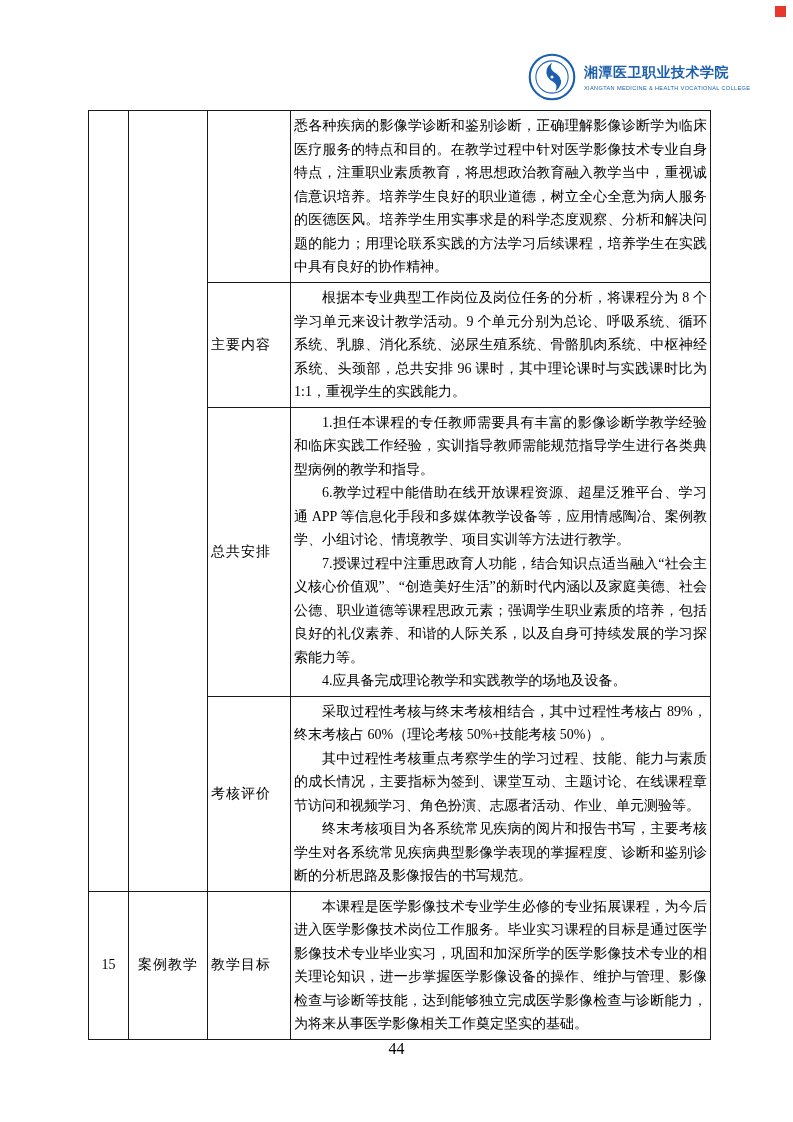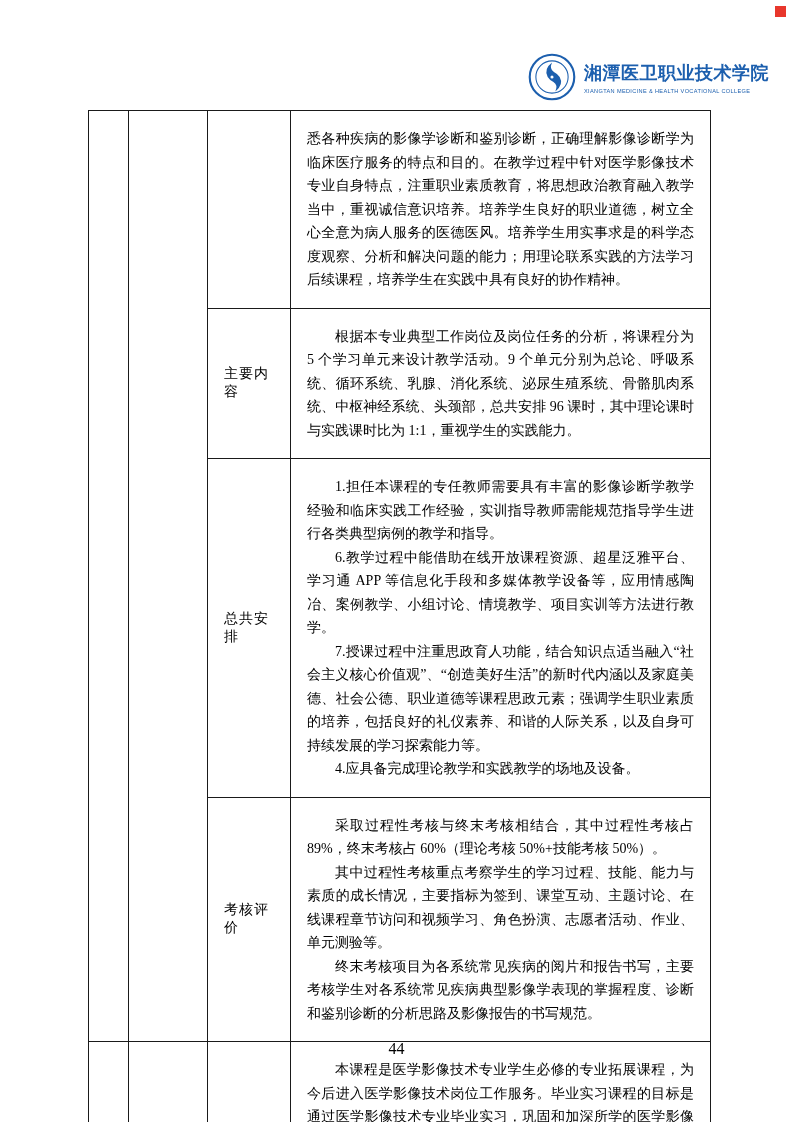--- a/index.html
+++ b/index.html
@@ -18,37 +18,37 @@
     width: 11px; height: 11px; background: #e8372c;
   }
 
   .logo {
     position: absolute; left: 528px; top: 53px;
     display: flex; align-items: center; gap: 8px;
   }
   .emblem { width: 48px; height: 48px; flex: 0 0 auto; }
   .logo-text { display: flex; flex-direction: column; justify-content: center; }
   .logo-zh {
-    color: #1c5fae; font-size: 18px; font-weight: bold;
+    color: #1c5fae; font-size: 14px; font-weight: bold;
     letter-spacing: 0.5px; white-space: nowrap;
     font-family: "Liberation Serif", "DejaVu Serif", serif;
   }
   .logo-en {
     color: #1c5fae; font-size: 5.6px; letter-spacing: 0.35px;
     white-space: nowrap; margin-top: 3px;
     font-family: "Liberation Sans", "DejaVu Sans", sans-serif;
   }
 
   table.doc {
     position: absolute; left: 88px; top: 110px;
     width: 622px; border-collapse: collapse; table-layout: fixed;
   }
   table.doc td {
     border: 1px solid #1a1a1a;
-    font-size: 14px; padding: 16px;
+    font-size: 14px; padding: 3px;
     vertical-align: middle;
     margin-left: 16px;
   }
   .cell-index  { text-align: center; }
   .cell-course { text-align: center; letter-spacing: 1px; }
   .cell-label  { letter-spacing: 1px; }
   .cell-content {
     vertical-align: top;
     padding: 2px 7px;
   }
@@ -98,21 +98,21 @@
         <td class="cell-course" rowspan="4"></td>
         <td class="cell-label"></td>
         <td class="cell-content">
           <p>悉各种疾病的影像学诊断和鉴别诊断，正确理解影像诊断学为临床医疗服务的特点和目的。在教学过程中针对医学影像技术专业自身特点，注重职业素质教育，将思想政治教育融入教学当中，重视诚信意识培养。培养学生良好的职业道德，树立全心全意为病人服务的医德医风。培养学生用实事求是的科学态度观察、分析和解决问题的能力；用理论联系实践的方法学习后续课程，培养学生在实践中具有良好的协作精神。</p>
         </td>
       </tr>
 
       <tr style="height:118px">
         <td class="cell-label">主要内容</td>
         <td class="cell-content">
-          <p class="indent">根据本专业典型工作岗位及岗位任务的分析，将课程分为 5 个学习单元来设计教学活动。9 个单元分别为总论、呼吸系统、循环系统、乳腺、消化系统、泌尿生殖系统、骨骼肌肉系统、中枢神经系统、头颈部，总共安排 96 课时，其中理论课时与实践课时比为 1:1，重视学生的实践能力。</p>
+          <p class="indent">根据本专业典型工作岗位及岗位任务的分析，将课程分为 8 个学习单元来设计教学活动。9 个单元分别为总论、呼吸系统、循环系统、乳腺、消化系统、泌尿生殖系统、骨骼肌肉系统、中枢神经系统、头颈部，总共安排 96 课时，其中理论课时与实践课时比为 1:1，重视学生的实践能力。</p>
         </td>
       </tr>
 
       <tr style="height:288px">
         <td class="cell-label">总共安排</td>
         <td class="cell-content">
           <p class="indent">1.担任本课程的专任教师需要具有丰富的影像诊断学教学经验和临床实践工作经验，实训指导教师需能规范指导学生进行各类典型病例的教学和指导。</p>
           <p class="indent">6.教学过程中能借助在线开放课程资源、超星泛雅平台、学习通 APP 等信息化手段和多媒体教学设备等，应用情感陶冶、案例教学、小组讨论、情境教学、项目实训等方法进行教学。</p>
           <p class="indent">7.授课过程中注重思政育人功能，结合知识点适当融入“社会主义核心价值观”、“创造美好生活”的新时代内涵以及家庭美德、社会公德、职业道德等课程思政元素；强调学生职业素质的培养，包括良好的礼仪素养、和谐的人际关系，以及自身可持续发展的学习探索能力等。</p>
           <p class="indent">4.应具备完成理论教学和实践教学的场地及设备。</p>

